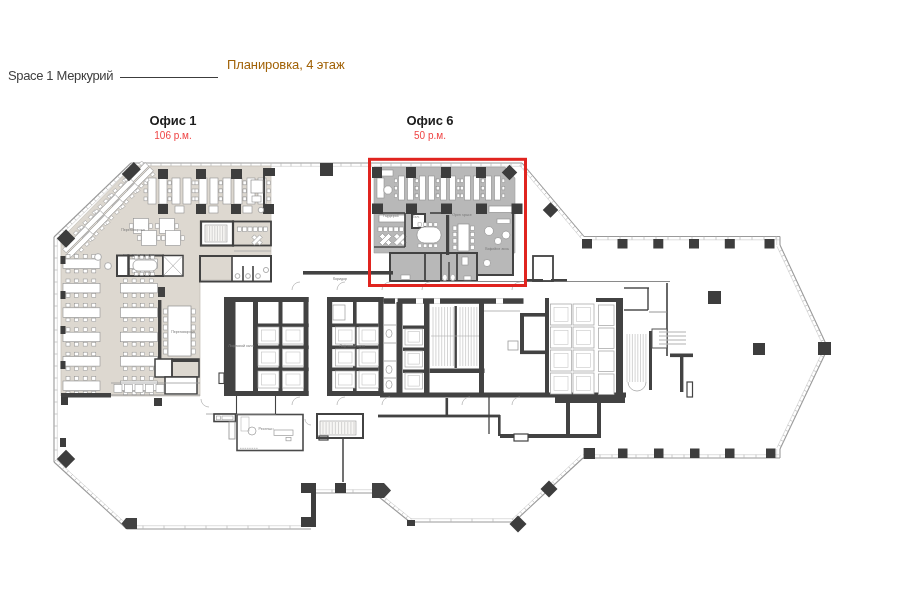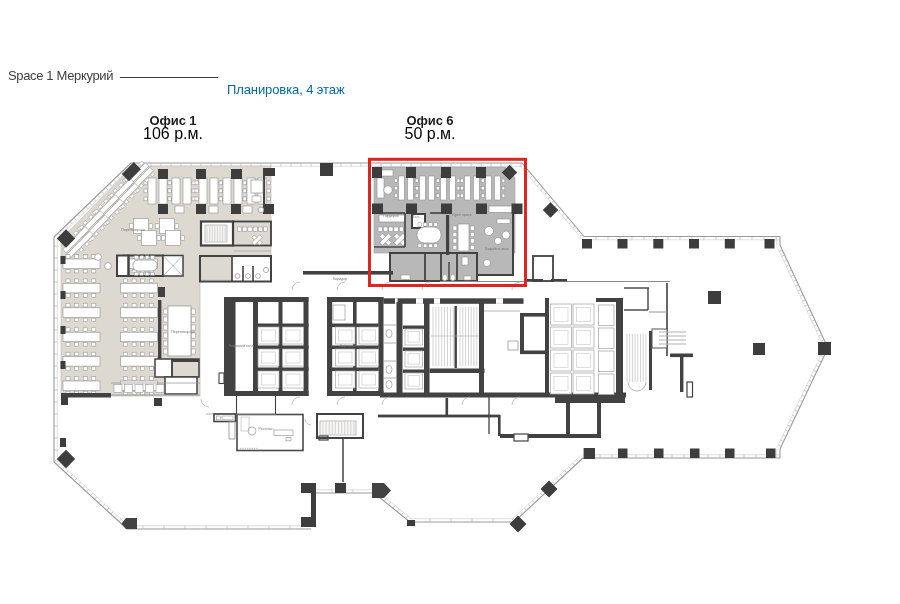--- a/index.html
+++ b/index.html
@@ -1,20 +1,20 @@
 <!DOCTYPE html>
 <html><head><meta charset="utf-8"><style>
 html,body{margin:0;padding:0;background:#fff;width:900px;height:604px;overflow:hidden}
 body{font-family:"Liberation Sans",sans-serif;color:#333;position:relative}
 .hdr{position:absolute;top:68px;left:8px;font-size:13px;letter-spacing:-.35px;color:#404040}
-.hdr2{position:absolute;top:82px;left:227px;font-size:13px;letter-spacing:-.1px;color:#0369a1}
+.hdr2{position:absolute;top:57px;left:227px;font-size:13px;letter-spacing:-.1px;color:#a16207}
 .hline{position:absolute;top:77px;left:120px;width:98px;border-top:1.4px solid #3c3c3c}
 .lab{position:absolute;text-align:center;color:#1d1d1d;line-height:12.5px}
 .lab b{font-size:13px;letter-spacing:-.1px}
-.lab span{font-size:16px;color:#000000}
+.lab span{font-size:10px;color:#ef4444}
 </style></head><body>
 
 <div class="hdr">Space 1 Меркурий</div>
 
 <div class="hline"></div>
 
 <div class="hdr2">Планировка, 4 этаж</div>
 
 <div class="lab" style="left:128px;top:114px;width:90px"><b>Офис 1</b><br><span>106 р.м.</span></div>
 

